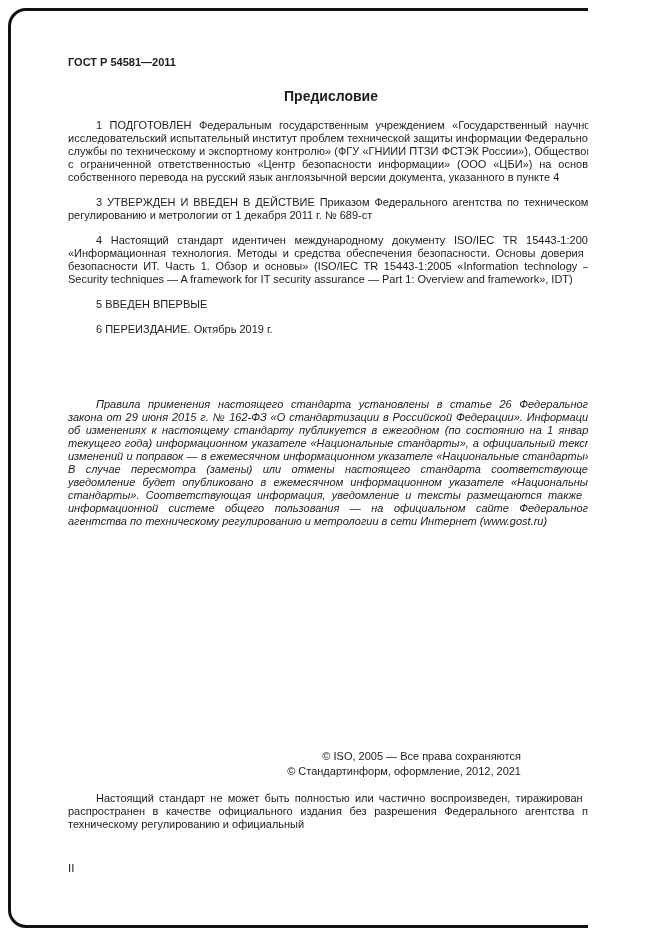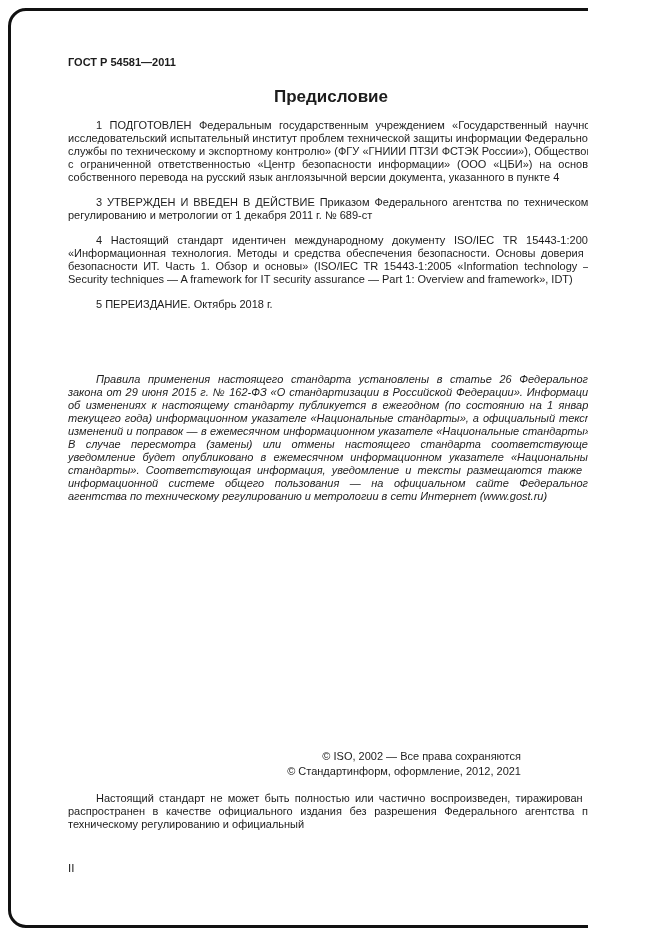--- a/index.html
+++ b/index.html
@@ -34,21 +34,21 @@
     width: 526px;
   }
   .doc-code {
     font-weight: bold;
     font-size: 11px;
     line-height: 13px;
     margin: 0 0 20px 0;
   }
   .doc-title {
     font-weight: bold;
-    font-size: 17px;
+    font-size: 14px;
     line-height: 15px;
     text-align: center;
     margin: 0 0 15px 0;
   }
   p.para {
     margin: 12px 0 10px 0;
     font-size: 11px;
     line-height: 13px;
     text-align: justify;
     text-indent: 28px;
@@ -102,27 +102,28 @@
 
     <div class="doc-title">Предисловие</div>
 
     <p class="para">1 ПОДГОТОВЛЕН Федеральным государственным учреждением «Государственный научно-исследовательский испытательный институт проблем технической защиты информации Федеральной службы по техническому и экспортному контролю» (ФГУ «ГНИИИ ПТЗИ ФСТЭК России»), Обществом с ограниченной ответственностью «Центр безопасности информации» (ООО «ЦБИ») на основе собственного перевода на русский язык англоязычной версии документа, указанного в пункте 4</p>
 
 
     <p class="para">3 УТВЕРЖДЕН И ВВЕДЕН В ДЕЙСТВИЕ Приказом Федерального агентства по техническому регулированию и метрологии от 1 декабря 2011 г. № 689-ст</p>
 
     <p class="para">4 Настоящий стандарт идентичен международному документу ISO/IEC TR 15443-1:2005 «Информационная технология. Методы и средства обеспечения безопасности. Основы доверия к безопасности ИТ. Часть 1. Обзор и основы» (ISO/IEC TR 15443-1:2005 «Information technology — Security techniques — A framework for IT security assurance — Part 1: Overview and framework», IDT)</p>
 
+    <p class="para">5 ВВЕДЕН ВПЕРВЫЕ</p>
 
-    <p class="para last">5 ПЕРЕИЗДАНИЕ. Октябрь 2018 г.</p>
+    <p class="para last">6 ПЕРЕИЗДАНИЕ. Октябрь 2019 г.</p>
 
     <p class="legal-note">Правила применения настоящего стандарта установлены в статье 26 Федерального закона от 29 июня 2015 г. № 162-ФЗ «О стандартизации в Российской Федерации». Информация об изменениях к настоящему стандарту публикуется в ежегодном (по состоянию на 1 января текущего года) информационном указателе «Национальные стандарты», а официальный текст изменений и поправок — в ежемесячном информационном указателе «Национальные стандарты». В случае пересмотра (замены) или отмены настоящего стандарта соответствующее уведомление будет опубликовано в ежемесячном информационном указателе «Национальные стандарты». Соответствующая информация, уведомление и тексты размещаются также в информационной системе общего пользования — на официальном сайте Федерального агентства по техническому регулированию и метрологии в сети Интернет (www.gost.ru)</p>
   </div>
 
   <div class="copyright">
-    <div>© ISO, 2002 — Все права сохраняются</div>
+    <div>© ISO, 2005 — Все права сохраняются</div>
     <div>© Стандартинформ, оформление, 2012, 2021</div>
   </div>
 
   <p class="restriction">Настоящий стандарт не может быть полностью или частично воспроизведен, тиражирован и распространен в качестве официального издания без разрешения Федерального агентства по техническому регулированию и официальный</p>
 
   <div class="page-num">II</div>
 </div>
 
 </body></html>

